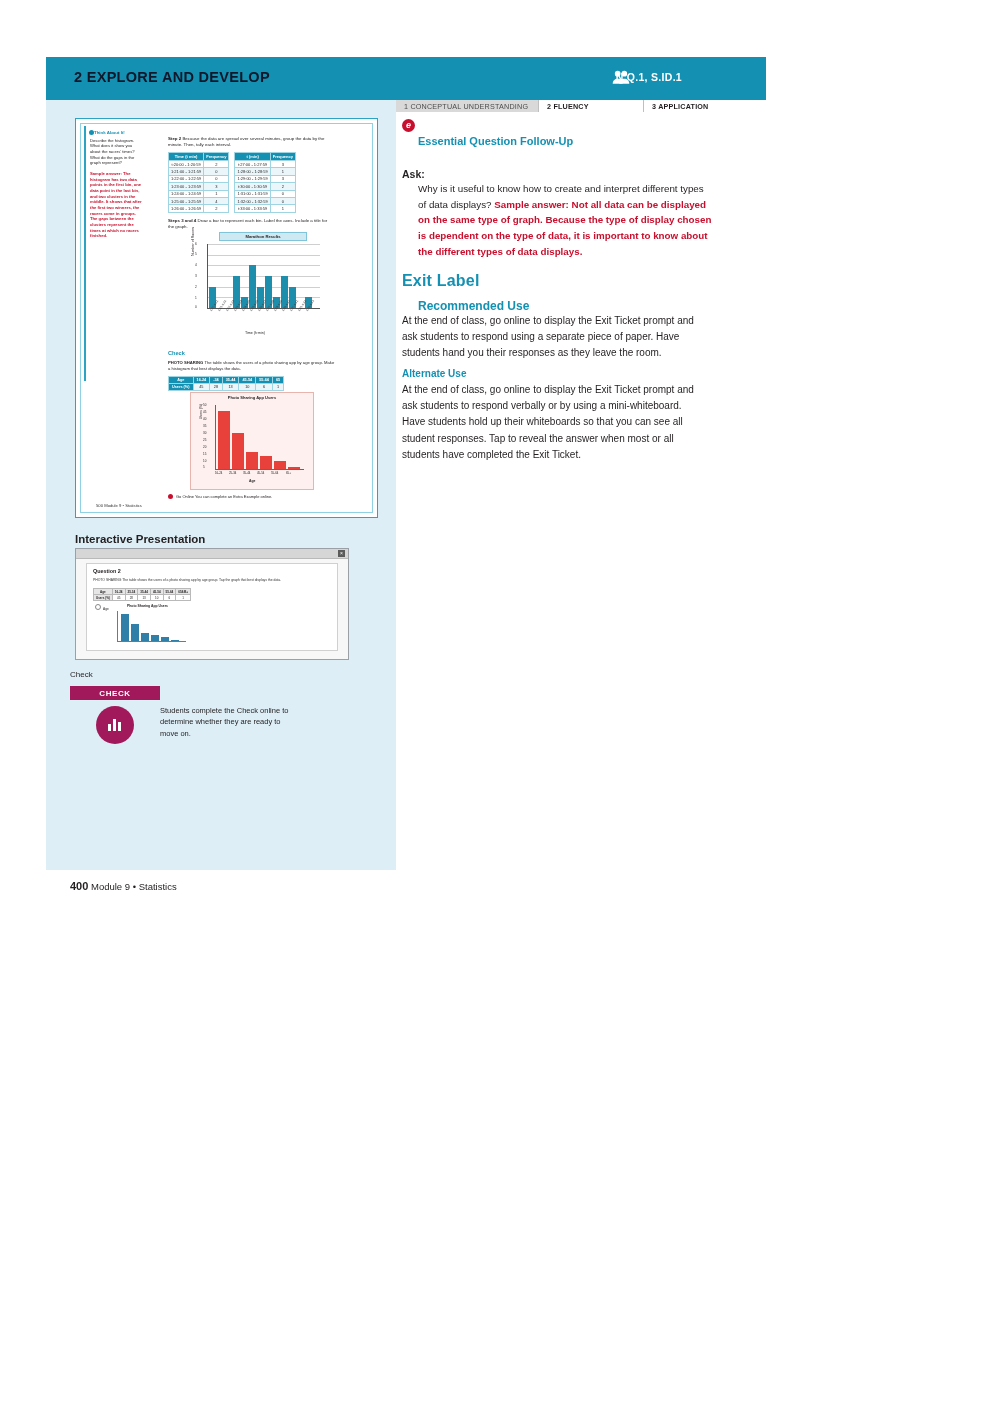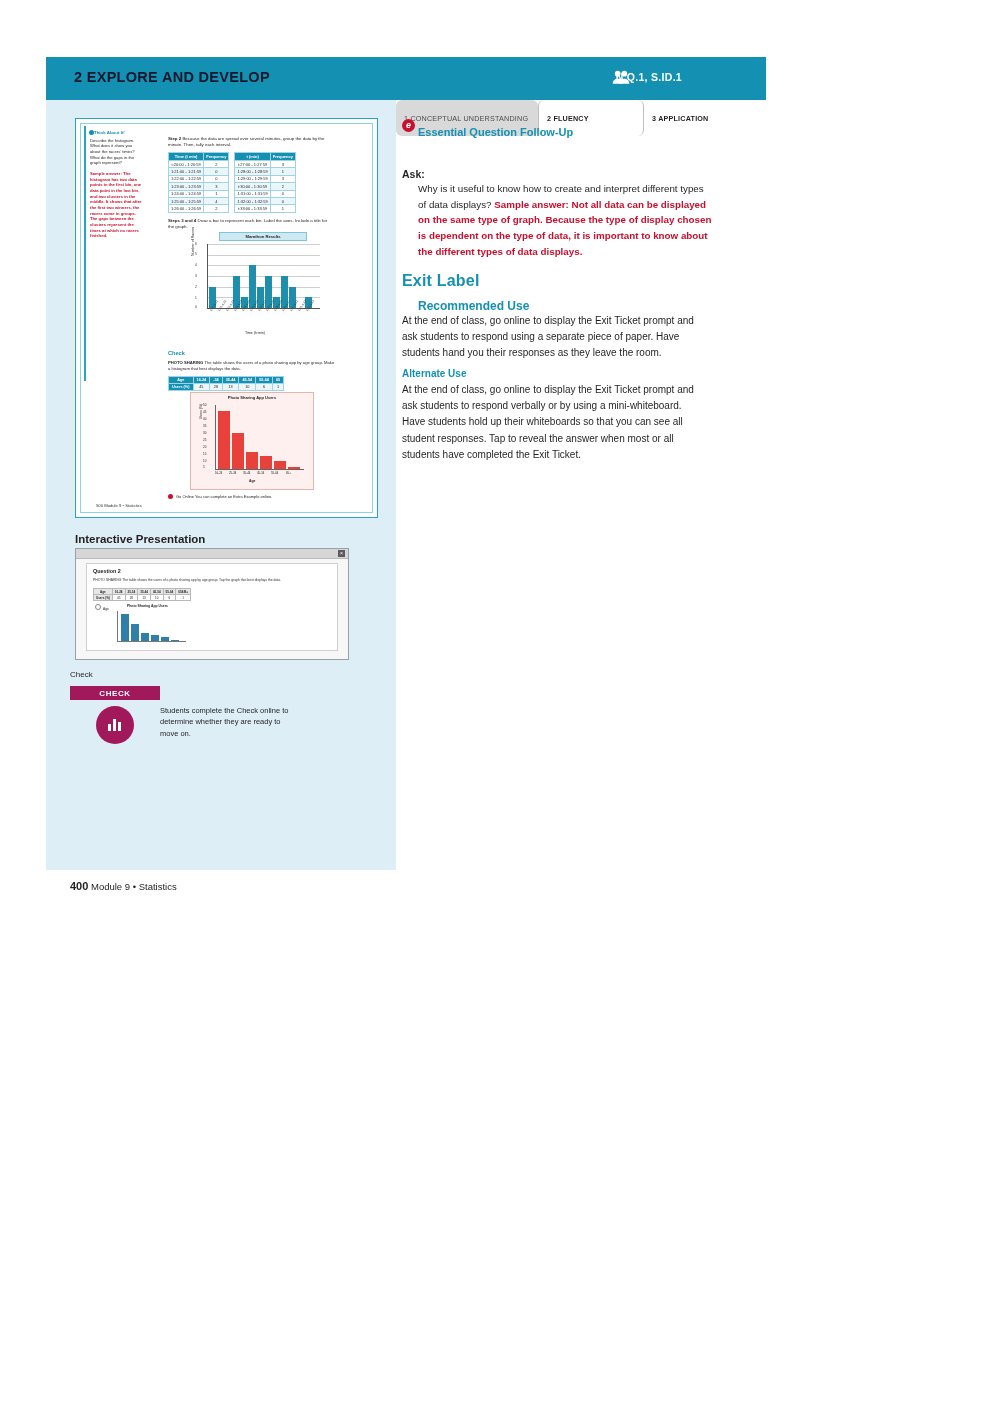--- a/index.html
+++ b/index.html
@@ -7,21 +7,21 @@
   .page{position:relative;width:992px;height:1403px;}
 
   
   .header{position:absolute;left:46px;top:57px;width:720px;height:43px;background:#1491b2;}
   .header-title{position:absolute;left:28px;top:12px;font-size:14.5px;font-weight:bold;color:#0f172a;letter-spacing:.3px;}
   .header-std{position:absolute;right:84px;top:14px;font-size:10.5px;font-weight:bold;color:#ffffff;letter-spacing:.3px;}
   .header-icon{position:absolute;right:135px;top:11px;width:20px;height:18px;}
 
   
   .tabs{position:absolute;left:396px;top:100px;width:370px;height:12px;display:flex;}
-  .tab{height:12px;display:flex;align-items:center;padding:12px 8px;font-size:7.2px;letter-spacing:.2px;white-space:nowrap;border-radius:6px;}
+  .tab{height:12px;display:flex;align-items:center;padding:0 8px;font-size:7.2px;letter-spacing:.2px;white-space:nowrap;}
   .tab.t1{background:#d9d9d9;color:#4c4c4c;width:126px;}
   .tab.t2{background:#ffffff;color:#231f20;font-weight:bold;width:88px;border-left:1px solid #bfbfbf;border-right:1px solid #bfbfbf;}
   .tab.t3{background:#ffffff;color:#231f20;font-weight:bold;flex:1;}
 
   
   .leftpanel{position:absolute;left:46px;top:100px;width:350px;height:770px;background:#ddeef6;}
 
   
   .thumb{position:absolute;left:75px;top:118px;width:301px;height:398px;background:#ffffff;border:1px solid #2ba3c2;}
   .thumb-inner{position:absolute;inset:4px;border:1px solid #8ed2e4;}
@@ -95,21 +95,21 @@
   .ip-opt{position:absolute;left:8px;top:40px;font-size:3.2px;}
   .ip-opt .circ{display:inline-block;width:4px;height:4px;border:.5px solid #888;border-radius:50%;margin-right:2px;vertical-align:-.5px;}
 
   .check2{position:absolute;left:70px;top:670px;font-size:8px;color:#231f20;}
   .check-btn{position:absolute;left:70px;top:686px;width:90px;height:14px;background:#a2195b;color:#fff;font-size:8px;font-weight:bold;letter-spacing:.6px;display:flex;align-items:center;justify-content:center;}
   .check-circle{position:absolute;left:96px;top:706px;width:38px;height:38px;border-radius:50%;background:#a2195b;}
   .check-bars{position:absolute;left:107px;top:716px;width:16px;height:16px;}
   .check-copy{position:absolute;left:160px;top:705px;width:140px;font-size:7.5px;line-height:1.5;color:#231f20;}
 
   
-  .eq-head{position:absolute;left:402px;top:126px;font-size:11px;font-weight:bold;color:#1491b2;}
+  .eq-head{position:absolute;left:402px;top:135px;font-size:11px;font-weight:bold;color:#1491b2;}
   .eq-e{position:absolute;left:402px;top:119px;width:13px;height:13px;border-radius:50%;background:#c8102e;color:#fff;font-size:9px;font-weight:bold;font-style:italic;line-height:13px;text-align:center;}
   .eq-body{position:absolute;left:402px;top:137px;width:310px;font-size:10.5px;line-height:1.55;color:#231f20;}
   .ask{position:absolute;left:402px;top:168px;font-size:10.5px;font-weight:bold;color:#231f20;}
   .ask-q{position:absolute;left:418px;top:181px;width:294px;font-size:9.8px;line-height:1.6;color:#231f20;}
   .ask-q .red{color:#c8102e;font-weight:bold;}
 
   .et-title{position:absolute;left:402px;top:272px;font-size:16px;font-weight:bold;color:#1491b2;letter-spacing:.2px;}
   .sub1{position:absolute;left:402px;top:299px;font-size:12px;font-weight:bold;color:#1491b2;margin-left:16px;}
   .p1{position:absolute;left:402px;top:313px;width:298px;font-size:10px;line-height:1.62;color:#231f20;}
   .sub2{position:absolute;left:402px;top:368px;font-size:10px;font-weight:bold;color:#1491b2;}

